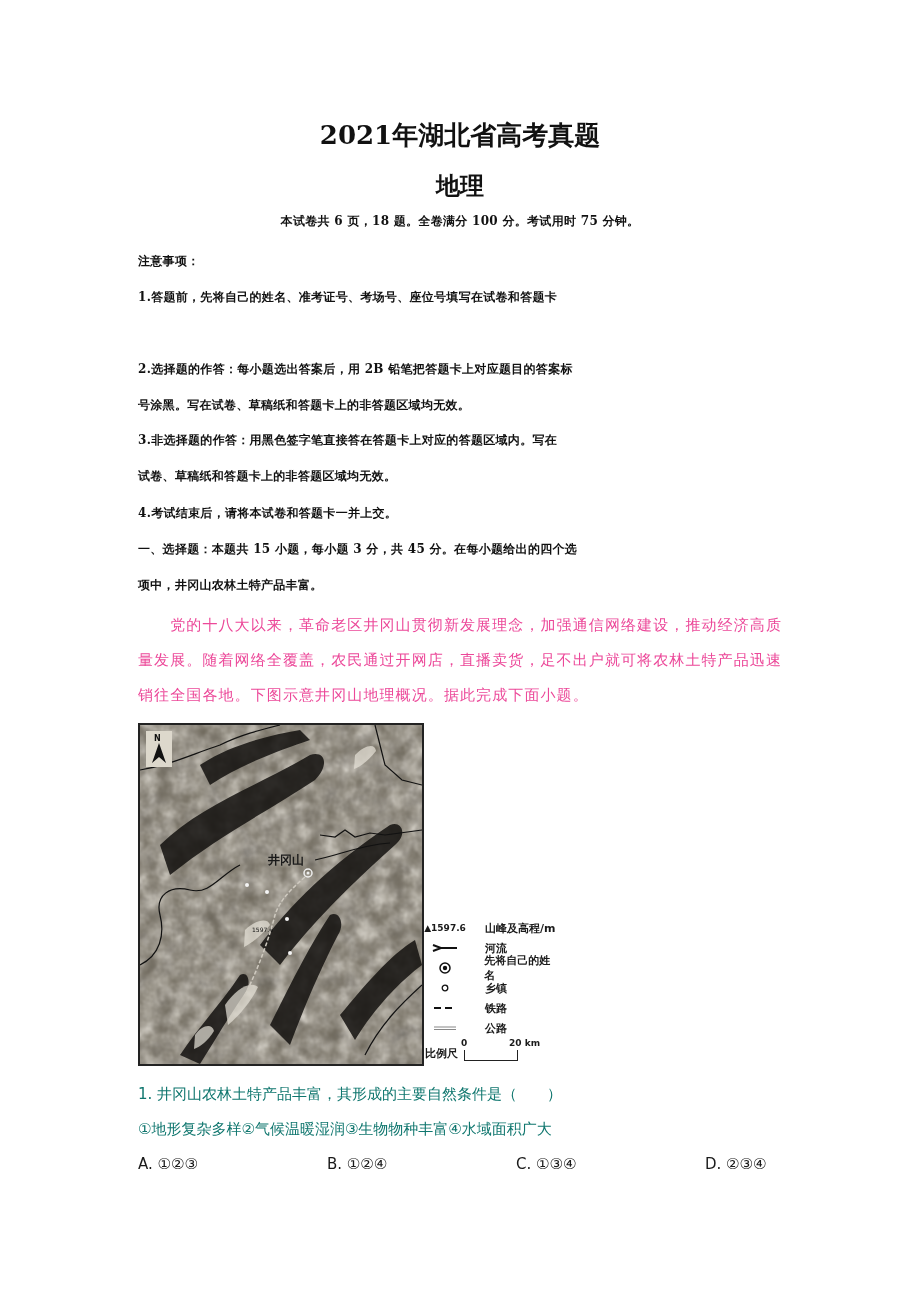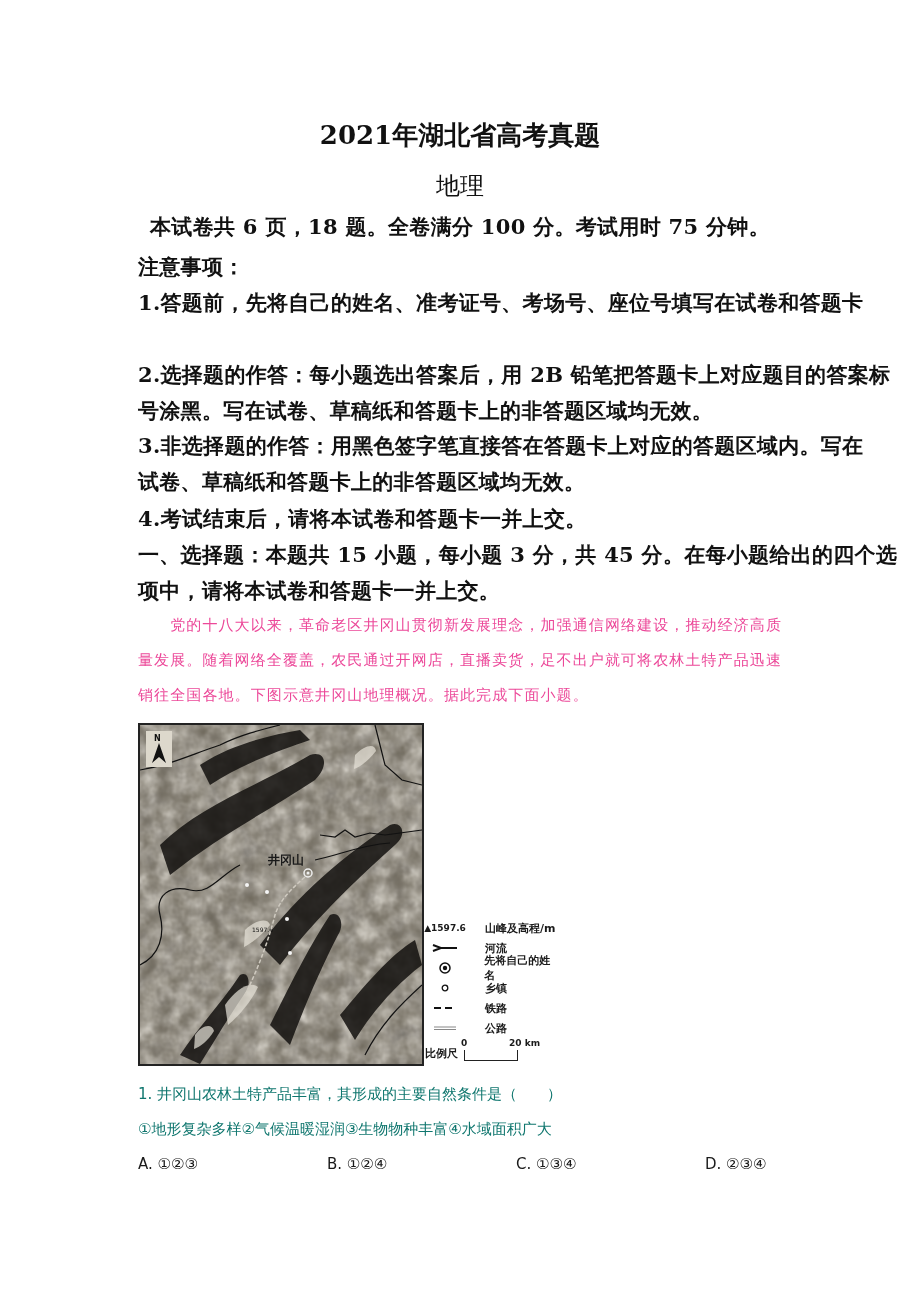--- a/index.html
+++ b/index.html
@@ -28,26 +28,26 @@
       font-size: 26px;
       font-weight: bold;
       letter-spacing: 0px;
     }
     .subject {
       position: absolute;
       left: 0; width: 920px;
       top: 170px;
       text-align: center;
       font-size: 24px;
-      font-weight: normal;
+      font-weight: bold;
     }
     .line {
       position: absolute;
       left: 138px;
-      font-size: 21px;
+      font-size: 12px;
       font-weight: bold;
       white-space: nowrap;
       letter-spacing: 0.3px;
     }
     .center-line {
       left: 0; width: 920px; text-align: center;
     }
     .passage {
       position: absolute;
       left: 138px;
@@ -146,21 +146,21 @@
   <div class="line" style="top:253px;">注意事项：</div>
 
   <div class="line" style="top:289px;">1.答题前，先将自己的姓名、准考证号、考场号、座位号填写在试卷和答题卡</div>
   <div class="line" style="top:361px;">2.选择题的作答：每小题选出答案后，用 2B 铅笔把答题卡上对应题目的答案标</div>
   <div class="line" style="top:397px;">号涂黑。写在试卷、草稿纸和答题卡上的非答题区域均无效。</div>
   <div class="line" style="top:432px;">3.非选择题的作答：用黑色签字笔直接答在答题卡上对应的答题区域内。写在</div>
   <div class="line" style="top:468px;">试卷、草稿纸和答题卡上的非答题区域均无效。</div>
   <div class="line" style="top:505px;">4.考试结束后，请将本试卷和答题卡一并上交。</div>
 
   <div class="line" style="top:541px;">一、选择题：本题共 15 小题，每小题 3 分，共 45 分。在每小题给出的四个选</div>
-  <div class="line" style="top:577px;">项中，请将本试卷和答题卡一并上交。</div>
+  <div class="line" style="top:577px;">项中，井冈山农林土特产品丰富。</div>
 
   <div class="passage" style="top:616px;">　　党的十八大以来，革命老区井冈山贯彻新发展理念，加强通信网络建设，推动经济高质</div>
   <div class="passage" style="top:651px;">量发展。随着网络全覆盖，农民通过开网店，直播卖货，足不出户就可将农林土特产品迅速</div>
   <div class="passage" style="top:686px;">销往全国各地。下图示意井冈山地理概况。据此完成下面小题。</div>
 
   <div class="map-wrap">
     <svg width="282" height="339" viewBox="0 0 282 339">
       <defs>
         <filter id="rough" x="0" y="0" width="100%" height="100%">
           <feTurbulence type="fractalNoise" baseFrequency="0.06" numOctaves="3" seed="7" result="noise"></feTurbulence>

